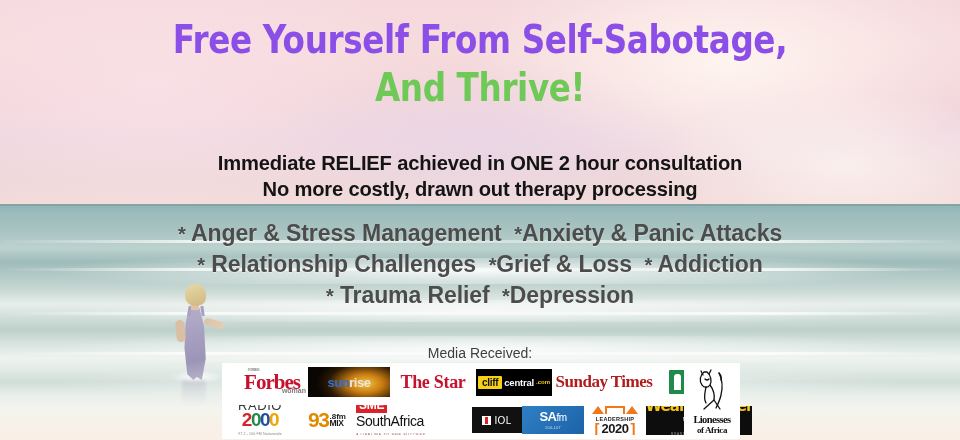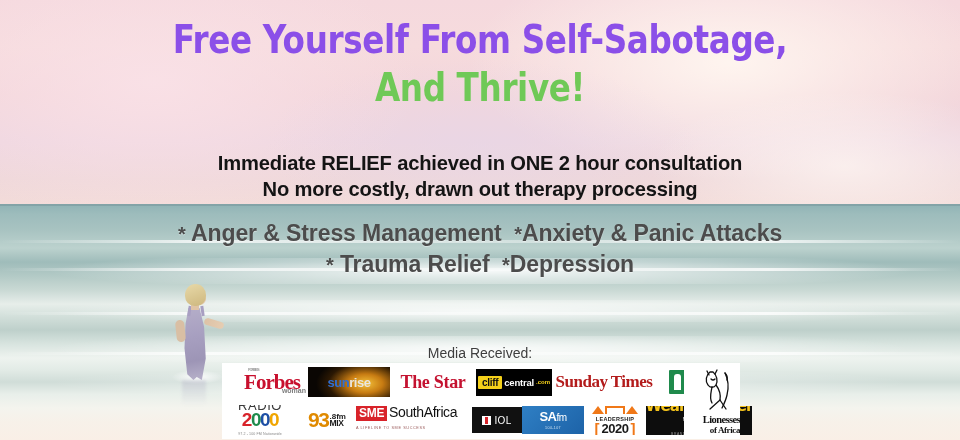--- a/index.html
+++ b/index.html
@@ -161,21 +161,21 @@
   .lg-kicking{width:94px;display:flex;align-items:center;gap:2px;}
   .lg-kicking .mark{width:17px;height:24px;background:#1f8a4c;position:relative;border-radius:1px;}
   .lg-kicking .mark:after{content:"";position:absolute;left:5px;top:4px;width:7px;height:16px;
     background:#fff;border-radius:3px 3px 0 0;}
   .lg-kicking .bar{width:5px;height:24px;background:#d8232a;}
   .lg-kicking .words{display:flex;flex-direction:column;line-height:10px;}
   .lg-kicking .k1{color:#1f8a4c;font-weight:bold;font-size:10px;letter-spacing:-.3px;}
   .lg-kicking .k2{color:#d8232a;font-weight:bold;font-size:12px;letter-spacing:-.5px;}
   .lg-kicking .k3{color:#777;font-size:3.6px;letter-spacing:.2px;}
   .lg-lionesses{
-    width:56px;height:74px;display:flex;flex-direction:column;align-items:flex-end;
+    width:56px;height:74px;display:flex;flex-direction:column;align-items:center;
     justify-content:flex-end;padding-bottom:3px;box-sizing:border-box;
   }
   .lg-lionesses .art{flex:1;display:flex;align-items:center;justify-content:center;}
   .lg-lionesses .l1{color:#111;font-weight:bold;font-size:10.5px;letter-spacing:-.6px;
     font-family:"Liberation Serif","DejaVu Serif",serif;line-height:11px;}
   .lg-lionesses .l2{color:#111;font-weight:bold;font-size:9px;letter-spacing:-.4px;
     font-family:"Liberation Serif","DejaVu Serif",serif;line-height:10px;}
   .lg-radio{width:76px;display:flex;flex-direction:column;align-items:center;line-height:11px;}
   .lg-radio .r1{color:#3a3a3a;font-size:13px;letter-spacing:.6px;
     font-family:"Liberation Sans",sans-serif;}
@@ -184,21 +184,21 @@
   .lg-radio .r2 .c{color:#1d4fa5;}.lg-radio .r2 .d{color:#f0a500;}
   .lg-radio .r3{color:#888;font-size:3.6px;letter-spacing:.1px;}
   .lg-mix{width:58px;display:flex;align-items:center;gap:1px;}
   .lg-mix .n93{color:#e08a00;font-weight:bold;font-size:21px;letter-spacing:-1.5px;
     font-family:Liberation Sans, sans-serif;}
   .lg-mix .stack{display:flex;flex-direction:column;line-height:7px;}
   .lg-mix .s1{color:#1a1a1a;font-weight:bold;font-size:8px;}
   .lg-mix .s2{color:#1a1a1a;font-weight:bold;font-size:8.5px;letter-spacing:-.3px;}
   .lg-sme{width:116px;display:flex;flex-direction:column;align-items:flex-start;
     justify-content:center;line-height:13px;}
-  .lg-sme .top{display:flex;align-items:baseline;gap:2px;}
+  .lg-sme .top{display:flex;align-items:baseline;gap:2px;flex-direction:column;}
   .lg-sme .sq{background:#d8232a;color:#fff;font-weight:bold;font-size:12px;
     padding:1px 3px;letter-spacing:-.3px;}
   .lg-sme .nm{color:#111;font-size:14px;letter-spacing:-.4px;}
   .lg-sme .tag{color:#9a5a5a;font-size:3.8px;letter-spacing:.6px;margin-top:1px;}
   .lg-iol{width:50px;height:26px;background:#111;display:flex;align-items:center;
     justify-content:center;gap:3px;}
   .lg-iol .sq{width:9px;height:9px;background:#fff;position:relative;}
   .lg-iol .sq:after{content:"";position:absolute;left:3px;top:1px;width:3px;height:7px;background:#d8232a;}
   .lg-iol .t{color:#fff;font-size:10px;letter-spacing:.3px;}
   .lg-safm{width:62px;height:28px;background:linear-gradient(135deg,#2f7fc4,#1d63a8);
@@ -266,20 +266,27 @@
   </div>
 
   <div class="benefits">
     <span class="row">
       <span class="star">*</span>
       <span>Anger &amp; Stress Management</span>
       &nbsp;<span class="star">*</span><span>Anxiety &amp; Panic Attacks</span>
     </span>
     <span class="row">
       <span class="star">*</span>
+      <span>Relationship Challenges</span>
+      &nbsp;<span class="star">*</span><span>Grief &amp; Loss</span>
+      &nbsp;<span class="star">*</span>
+      <span>Addiction</span>
+    </span>
+    <span class="row">
+      <span class="star">*</span>
       <span>Trauma Relief</span>
       &nbsp;<span class="star">*</span><span>Depression</span>
     </span>
   </div>
 
   <div class="media-label">Media Received:</div>
 
   <div class="logo-strip">
 
     <div class="logo-row">

